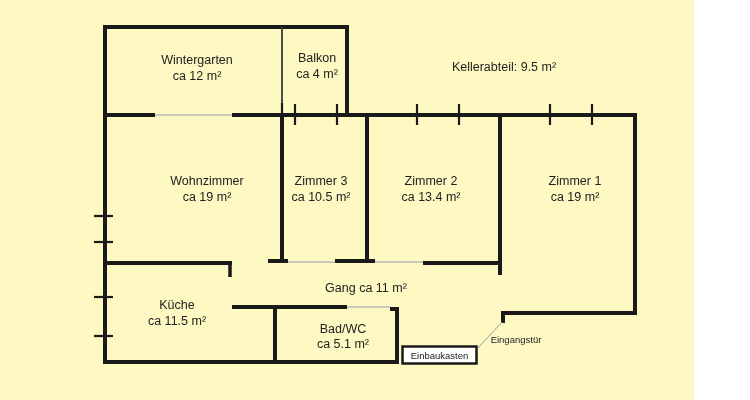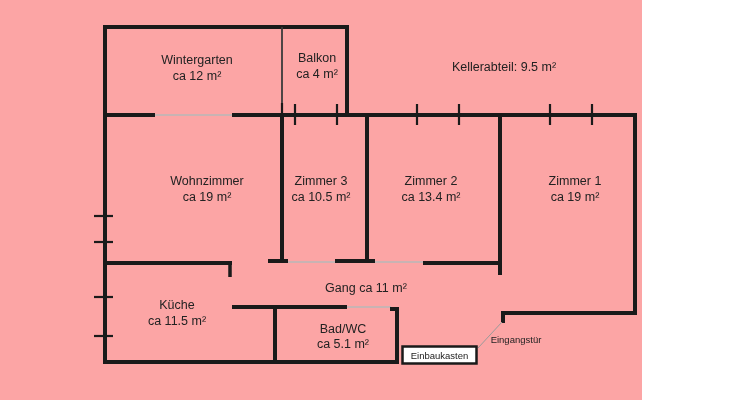--- a/index.html
+++ b/index.html
@@ -1,19 +1,19 @@
 <!DOCTYPE html>
 <html><head>
 <meta charset="utf-8">
 <style>
   html,body{margin:0;padding:0;background:#ffffff;}
   .canvas{
     position:relative;
-    width:642px;height:400px;
-    background:#fca5a5;
+    width:694px;height:400px;
+    background:#fef9c3;
     font-family:"Liberation Sans","DejaVu Sans",sans-serif;
     overflow:hidden;
   }
   svg text{
     font-family:"Liberation Sans","DejaVu Sans",sans-serif;
     fill:#222222;
   }
   .lbl{font-size:12.5px;}
   .lbl-sm{font-size:9.5px;}
   .wall{stroke:#1a1a1a;stroke-width:4;fill:none;}

